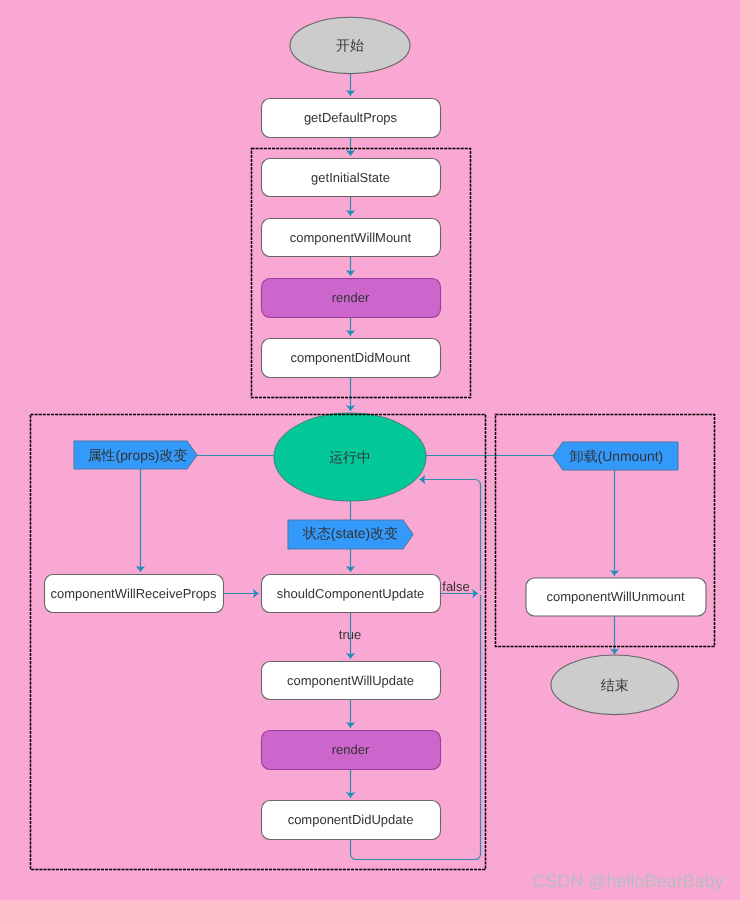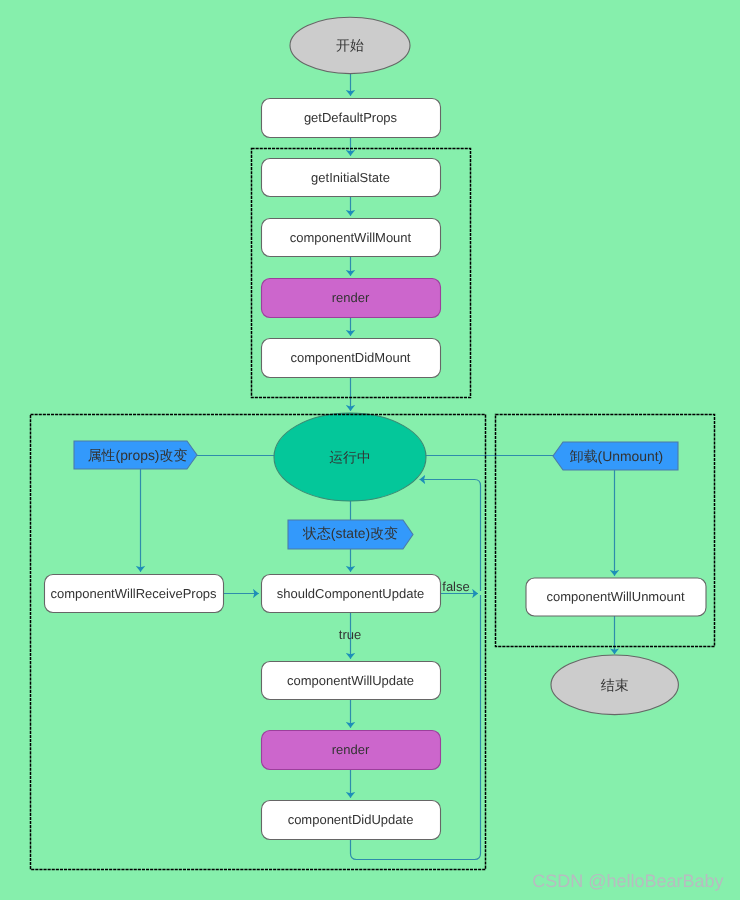--- a/index.html
+++ b/index.html
@@ -1,19 +1,19 @@
 <!DOCTYPE html>
 <html><head>
 <meta charset="utf-8">
 <title>React Lifecycle Flowchart</title>
 <style>
   html,body{margin:0;padding:0;background:#ffffff;}
   body{width:740px;height:900px;overflow:hidden;
        font-family:"Liberation Sans",sans-serif;-webkit-font-smoothing:antialiased;text-rendering:geometricPrecision;}
-  #stage{position:relative;width:740px;height:900px;background:#86efac;}
+  #stage{position:relative;width:740px;height:900px;background:#f9a8d4;}
   #diagram{position:absolute;left:0;top:0;width:740px;height:900px;}
   text{font-family:"Liberation Sans",sans-serif;}
   .node-label{font-size:13px;fill:#333333;}
   .node-label-cjk{font-size:13.9px;fill:#333333;}
   .edge-label{font-size:13px;fill:#333333;}
   .watermark{font-size:18px;fill:#b7bcc0;}
 </style>
 </head>
 <body>
 

